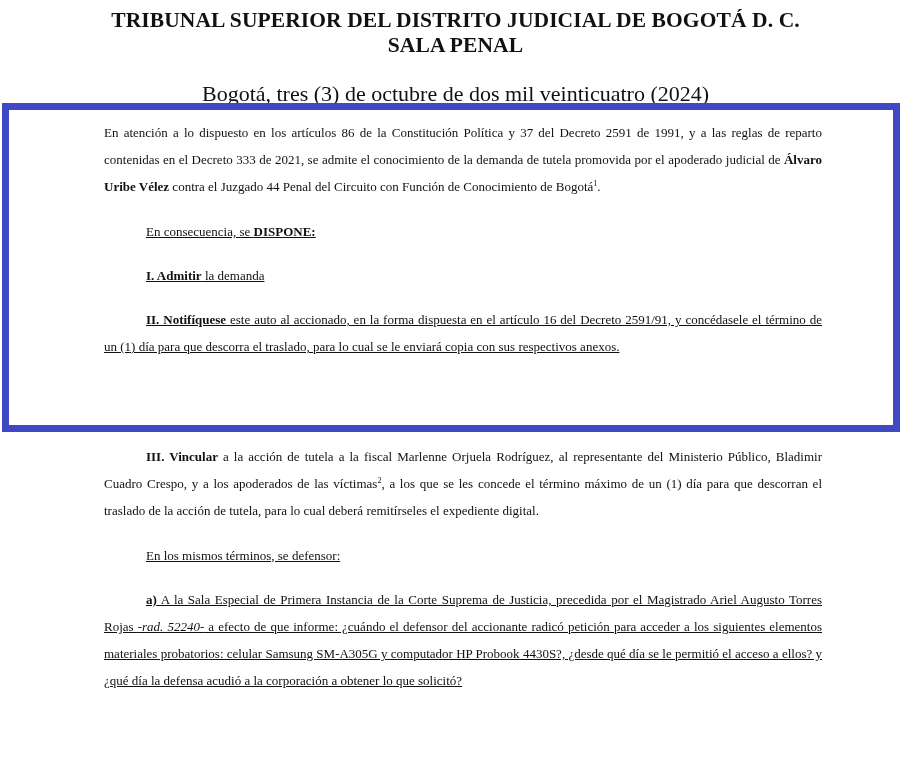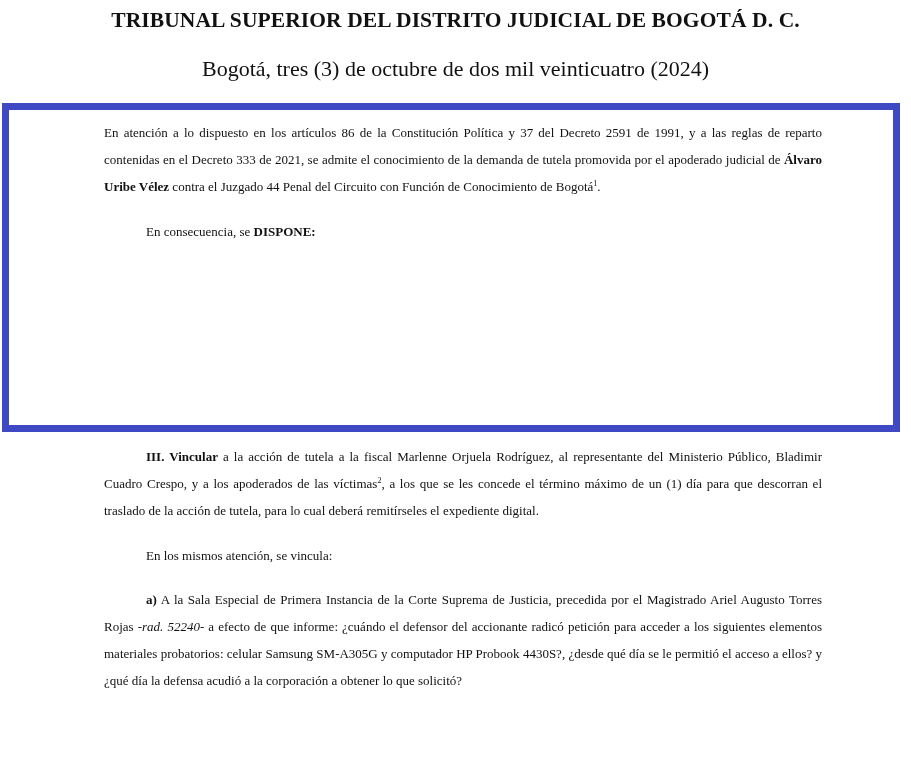--- a/index.html
+++ b/index.html
@@ -73,20 +73,21 @@
   p.para {
     margin: 0;
     font-size: 13px;
     line-height: 27.2px;
     text-align: justify;
     text-justify: inter-word;
     hyphens: none;
   }
   p.para + p.para {
     margin-top: 17px;
+    text-decoration: underline;
   }
   p.indent {
     text-indent: 42px;
   }
   p.noindent {
     text-indent: 0;
   }
   b, strong { font-weight: bold; }
   i, em { font-style: italic; }
   sup {
@@ -95,36 +96,39 @@
     line-height: 0;
   }
 </style>
 </head>
 <body>
 
 <div class="page">
 
   <div class="doc-header">
     <h1 class="court-title">TRIBUNAL SUPERIOR DEL DISTRITO JUDICIAL DE BOGOTÁ D. C.</h1>
+    <h2 class="court-subtitle">SALA PENAL</h2>
     <p class="place-date">Bogotá, tres (3) de octubre de dos mil veinticuatro (2024)</p>
   </div>
 
   <div class="highlight-box" style="border-color: rgb(63, 73, 196); border-width: 7px;"></div>
 
   <div class="body-region box-text">
 
     <p class="para noindent"><span>En atención a lo dispuesto en los artículos 86 de la Constitución Política y 37 del Decreto 2591 de 1991, y a las reglas de reparto contenidas en el Decreto 333 de 2021, se admite el conocimiento de la demanda de tutela promovida por el apoderado judicial de </span><b>Álvaro Uribe Vélez</b><span> contra el Juzgado 44 Penal del Circuito con Función de Conocimiento de Bogotá</span><sup>1</sup><span>.</span></p>
 
     <p class="para indent"><span>En consecuencia, se </span><b>DISPONE:</b></p>
 
+    <p class="para indent"><b>I. Admitir</b><span> la demanda</span></p>
 
+    <p class="para indent"><b>II. Notifíquese</b><span> este auto al accionado, en la forma dispuesta en el artículo 16 del Decreto 2591/91, y concédasele el término de un (1) día para que descorra el traslado, para lo cual se le enviará copia con sus respectivos anexos.</span></p>
   </div>
 
   <div class="body-region after-box-text">
 
     <p class="para indent"><b>III. Vincular</b><span> a la acción de tutela a la fiscal Marlenne Orjuela Rodríguez, al representante del Ministerio Público, Bladimir Cuadro Crespo, y a los apoderados de las víctimas</span><sup>2</sup><span>, a los que se les concede el término máximo de un (1) día para que descorran el traslado de la acción de tutela, para lo cual deberá remitírseles el expediente digital.</span></p>
 
-    <p class="para indent">En los mismos atención, se vincula:</p>
+    <p class="para indent">En los mismos términos, se defensor:</p>
 
     <p class="para indent"><b>a)</b><span> A la Sala Especial de Primera Instancia de la Corte Suprema de Justicia, precedida por el Magistrado Ariel Augusto Torres Rojas </span><i>-rad. 52240-</i><span> a efecto de que informe: ¿cuándo el defensor del accionante radicó petición para acceder a los siguientes elementos materiales probatorios: celular Samsung SM-A305G y computador HP Probook 4430S?, ¿desde qué día se le permitió el acceso a ellos? y ¿qué día la defensa acudió a la corporación a obtener lo que solicitó?</span></p>
   </div>
 
 </div>
 
 </body></html>

